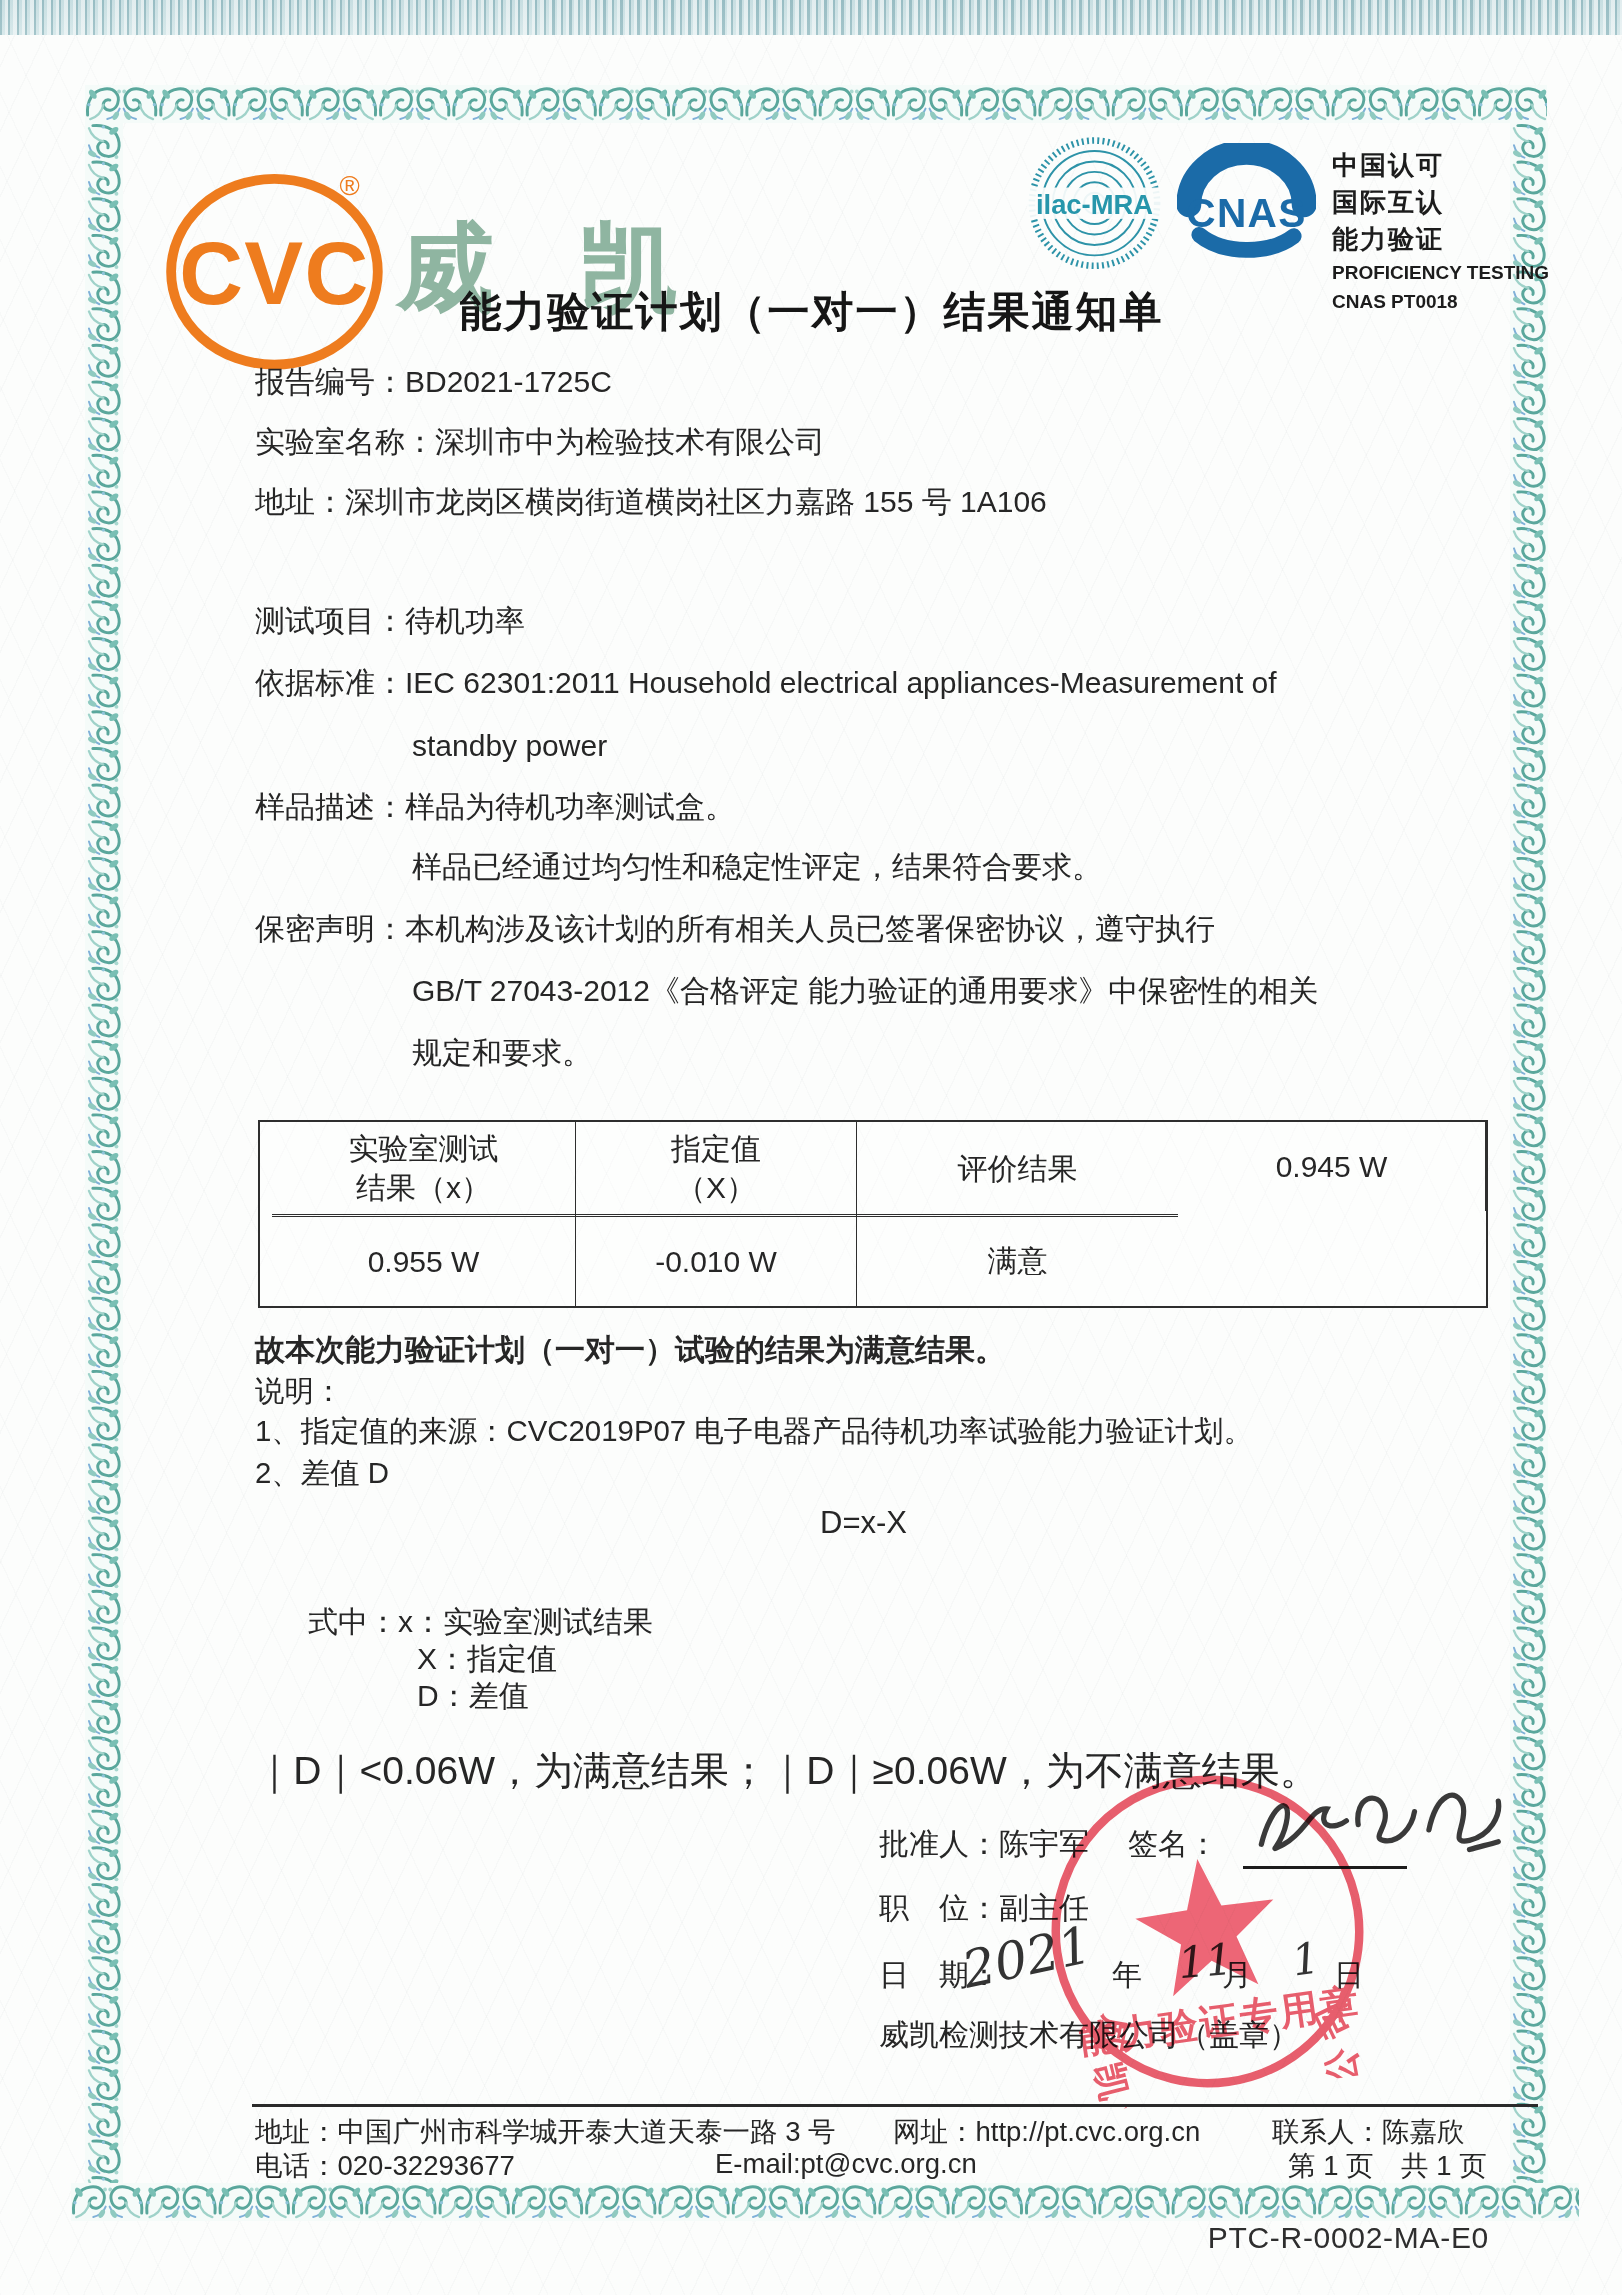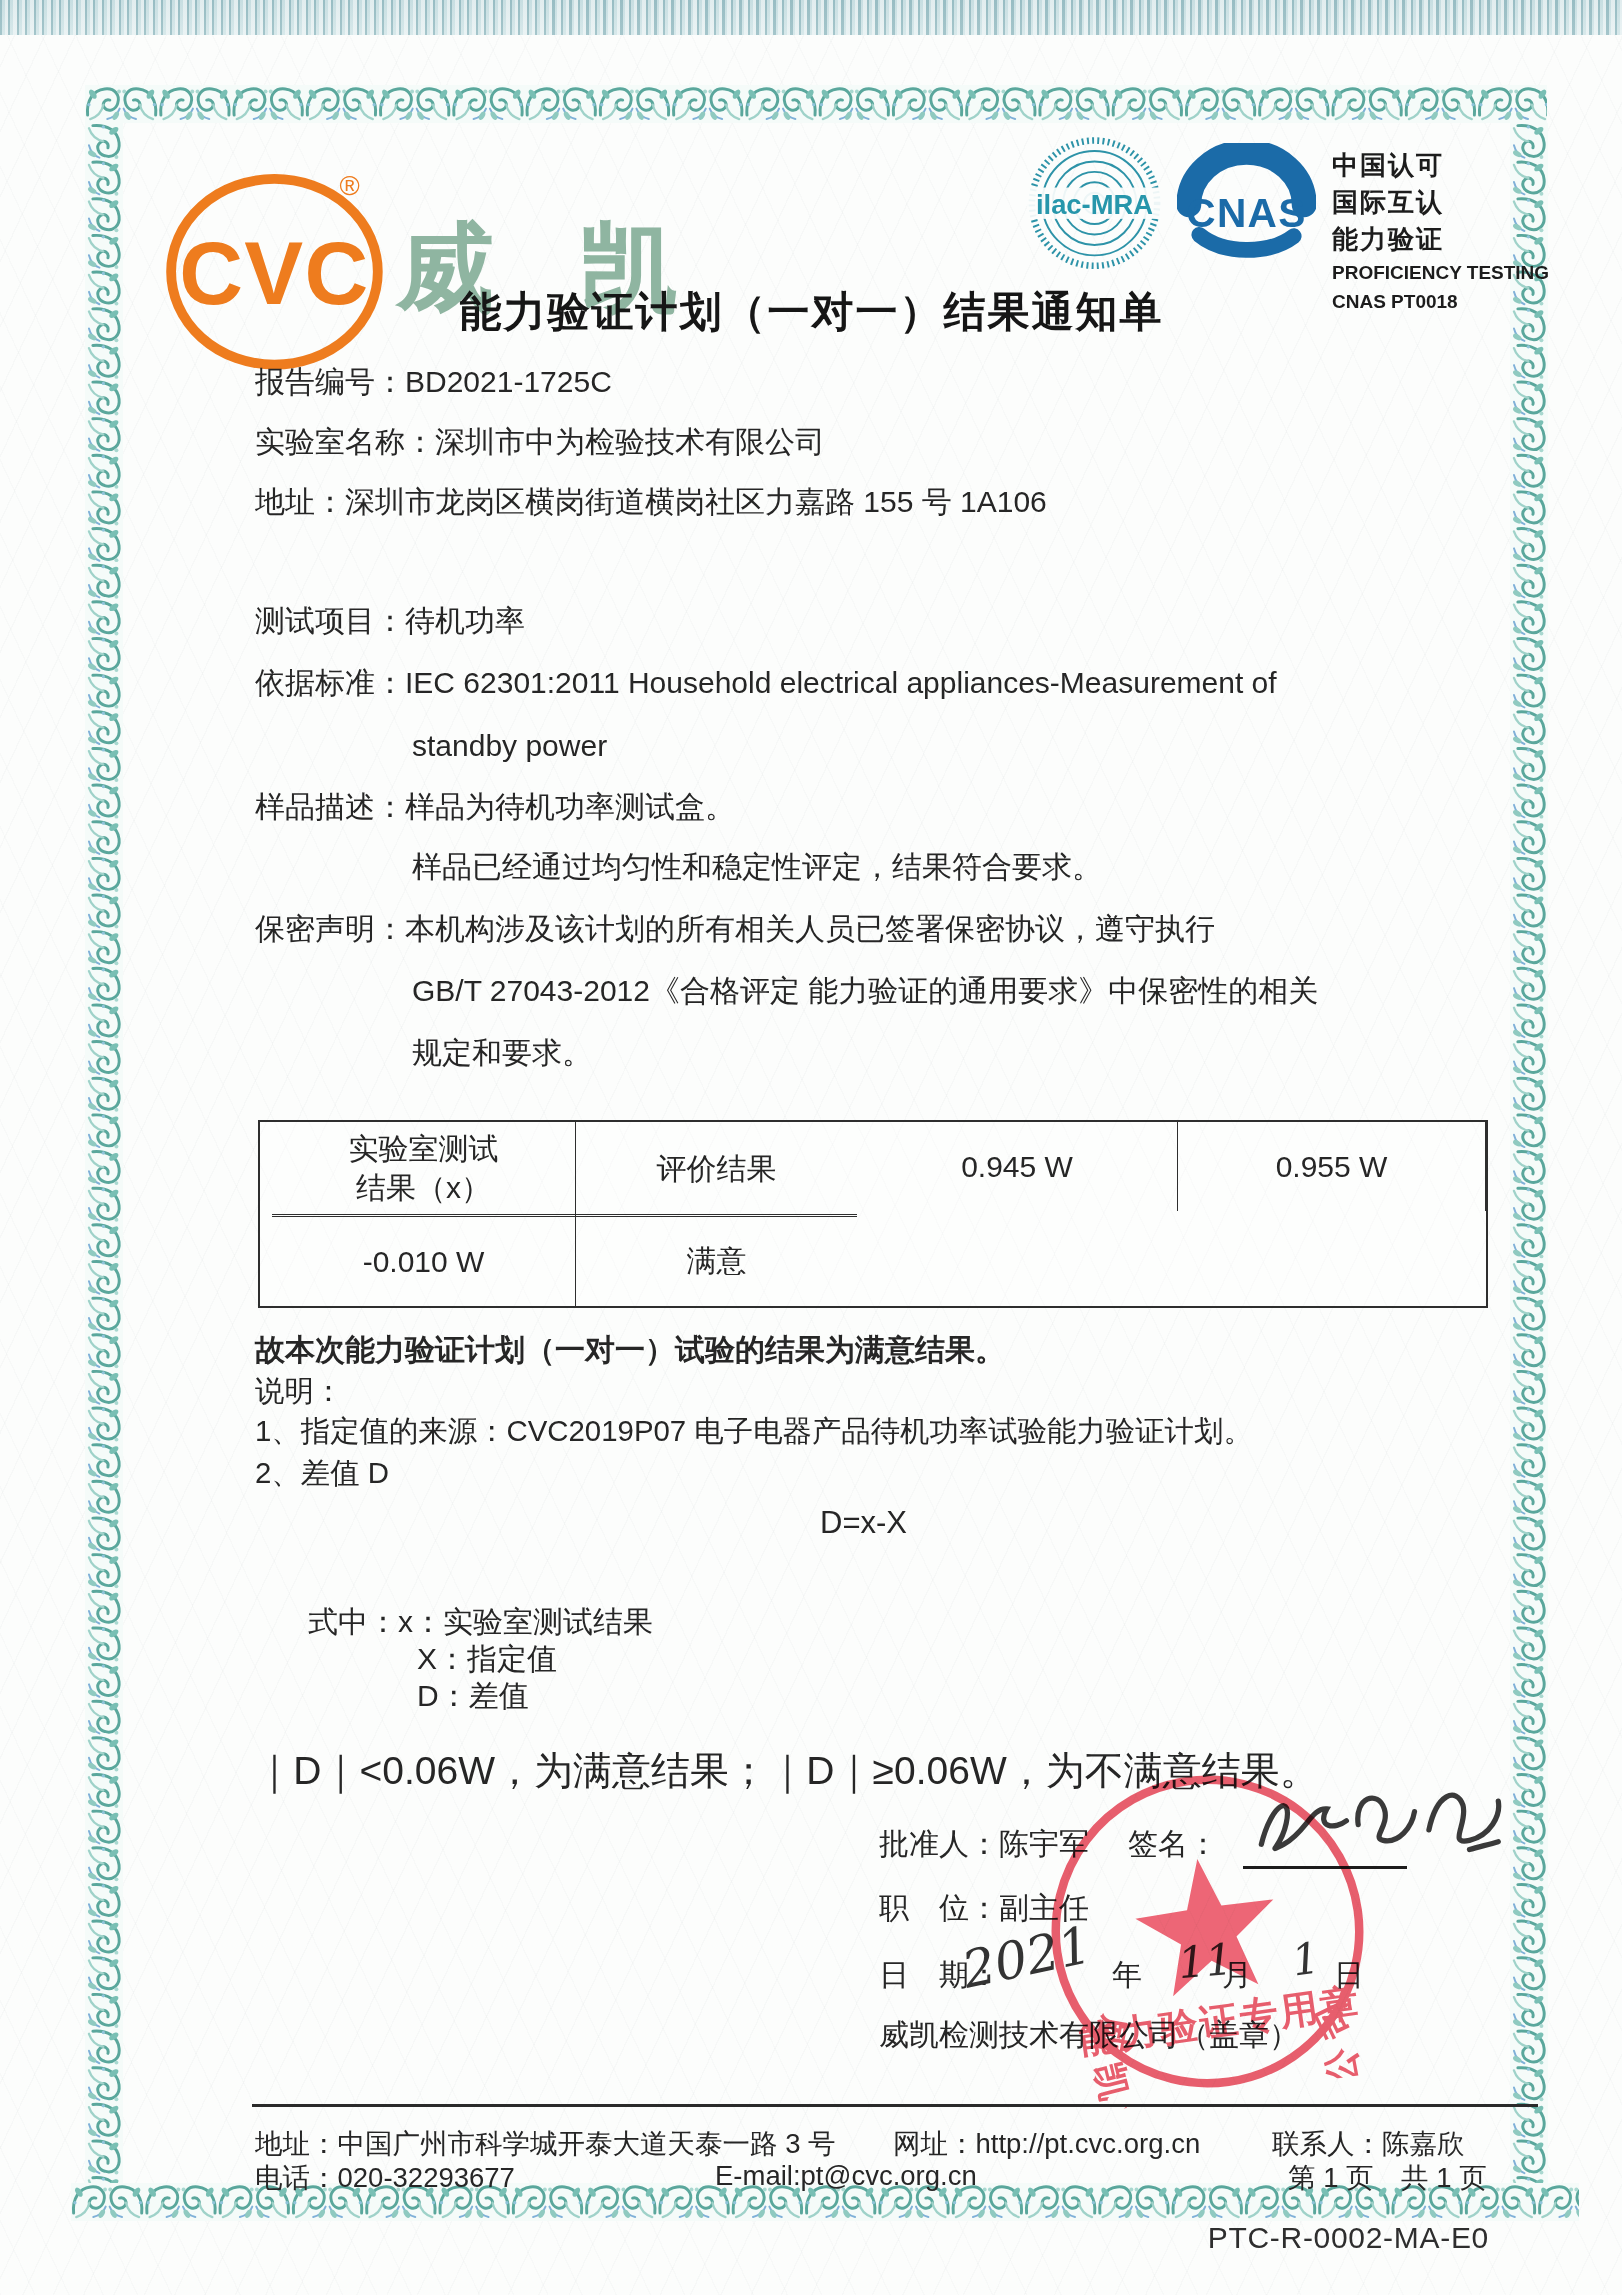--- a/index.html
+++ b/index.html
@@ -39,21 +39,21 @@
   .rtable .cell{border-right:1.3px solid #2e2e2e;display:flex;flex-direction:column;justify-content:center;align-items:center;font-size:30px;}
   .rtable .c4{border-right:none;}
   .rtable .hcell{height:92px;border-bottom:3.9px double #2e2e2e;line-height:39px;}
   .rtable .dcell{height:89px;justify-content:center;}
   .bold{font-weight:700;}
   .center-line{position:absolute;left:255px;width:1217px;text-align:center;white-space:pre;font-size:31px;}
   
   .hw{font-family:"DejaVu Serif","Liberation Serif",serif;font-style:italic;color:#333;display:inline-block;}
   .sig-underline{position:absolute;left:1243px;top:1866px;width:164px;height:3.3px;background:#1c1c1c;}
   .foot-rule{position:absolute;left:252px;top:2104px;width:1286px;height:3.3px;background:#2a2a2a;}
-  .ftext{position:absolute;white-space:pre;font-size:27.5px;color:#262626;margin-top:12px;}
+  .ftext{position:absolute;white-space:pre;font-size:27.5px;color:#262626;}
   .doc-code{position:absolute;right:134px;top:2221px;font-size:30px;letter-spacing:0.7px;color:#2e2e2e;white-space:pre;}
   .stamp{position:absolute;left:1044px;top:1768px;width:327px;height:327px;transform:rotate(-8deg);opacity:0.88;mix-blend-mode:multiply;}
   .signature{position:absolute;left:1243px;top:1767px;width:288px;height:118px;}
 </style>
 </head>
 <body>
 
 <div class="page">
 
   <svg width="0" height="0" style="position:absolute">
@@ -323,20 +323,24 @@
   <div class="ln" style="left:255px;top:911px"><span class="lab">保密声明：</span><span>本机构涉及该计划的所有相关人员已签署保密协议，遵守执行</span></div>
   <div class="ln" style="left:412px;top:973px"><span>GB/T 27043-2012《合格评定 能力验证的通用要求》中保密性的相关</span></div>
   <div class="ln" style="left:412px;top:1035px"><span>规定和要求。</span></div>
 
 
   <div class="rtable">
     <div class="cell hcell c1">
         <span>实验室测试</span>
         <span>结果（x）</span>
       </div>
+    <div class="cell hcell c2">
+        <span>指定值</span>
+        <span>（X）</span>
+      </div>
     <div class="cell hcell c4">
         <span>评价结果</span>
       </div>
     <div class="cell dcell c1">
         <span>0.945 W</span>
       </div>
     <div class="cell dcell c2">
         <span>0.955 W</span>
       </div>
     <div class="cell dcell c3">

